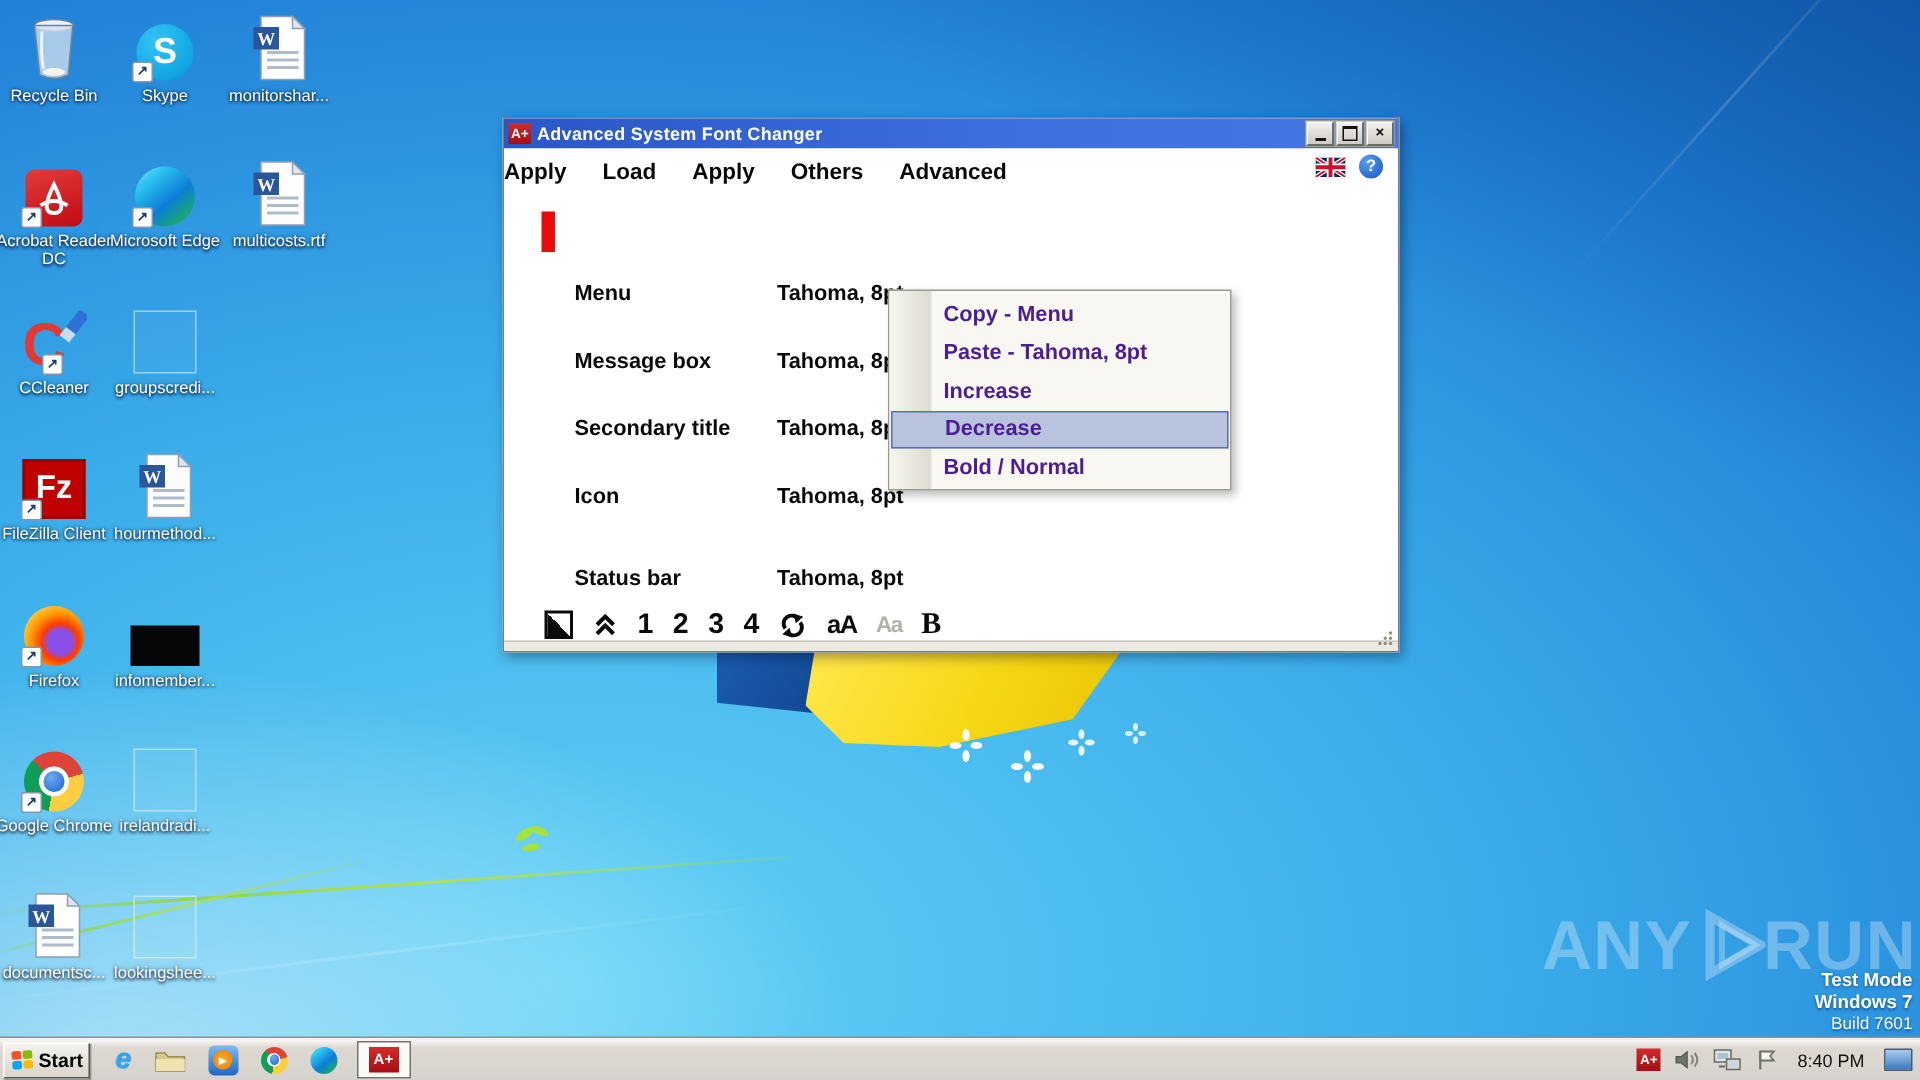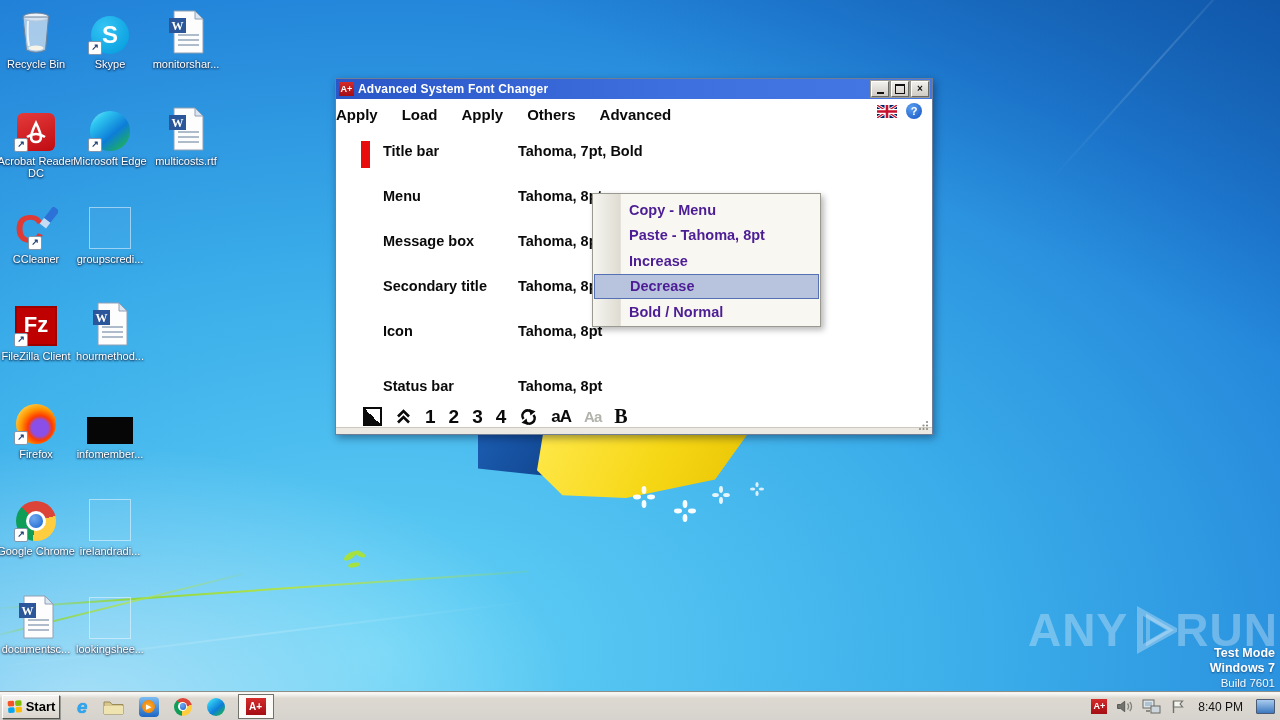--- a/index.html
+++ b/index.html
@@ -383,24 +383,20 @@
         <path d="M0 0 L20 13 M20 0 L0 13" stroke="#C8102E" stroke-width="1.3"></path>
         <path d="M10 0 V13 M0 6.5 H20" stroke="#fff" stroke-width="5"></path>
         <path d="M10 0 V13 M0 6.5 H20" stroke="#C8102E" stroke-width="2.6"></path>
       </svg>
       <span class="helpicon">?</span>
     </span>
   </div>
 
   <div class="redmark"></div>
 
-  <div class="frow ft0">
-    <span class="lab">Title bar</span>
-    <span class="val">Tahoma, 7pt, Bold</span>
-  </div>
   <div class="frow ft1">
     <span class="lab">Menu</span>
     <span class="val">Tahoma, 8pt</span>
   </div>
   <div class="frow ft2">
     <span class="lab">Message box</span>
     <span class="val">Tahoma, 8pt</span>
   </div>
   <div class="frow ft3">
     <span class="lab">Secondary title</span>

